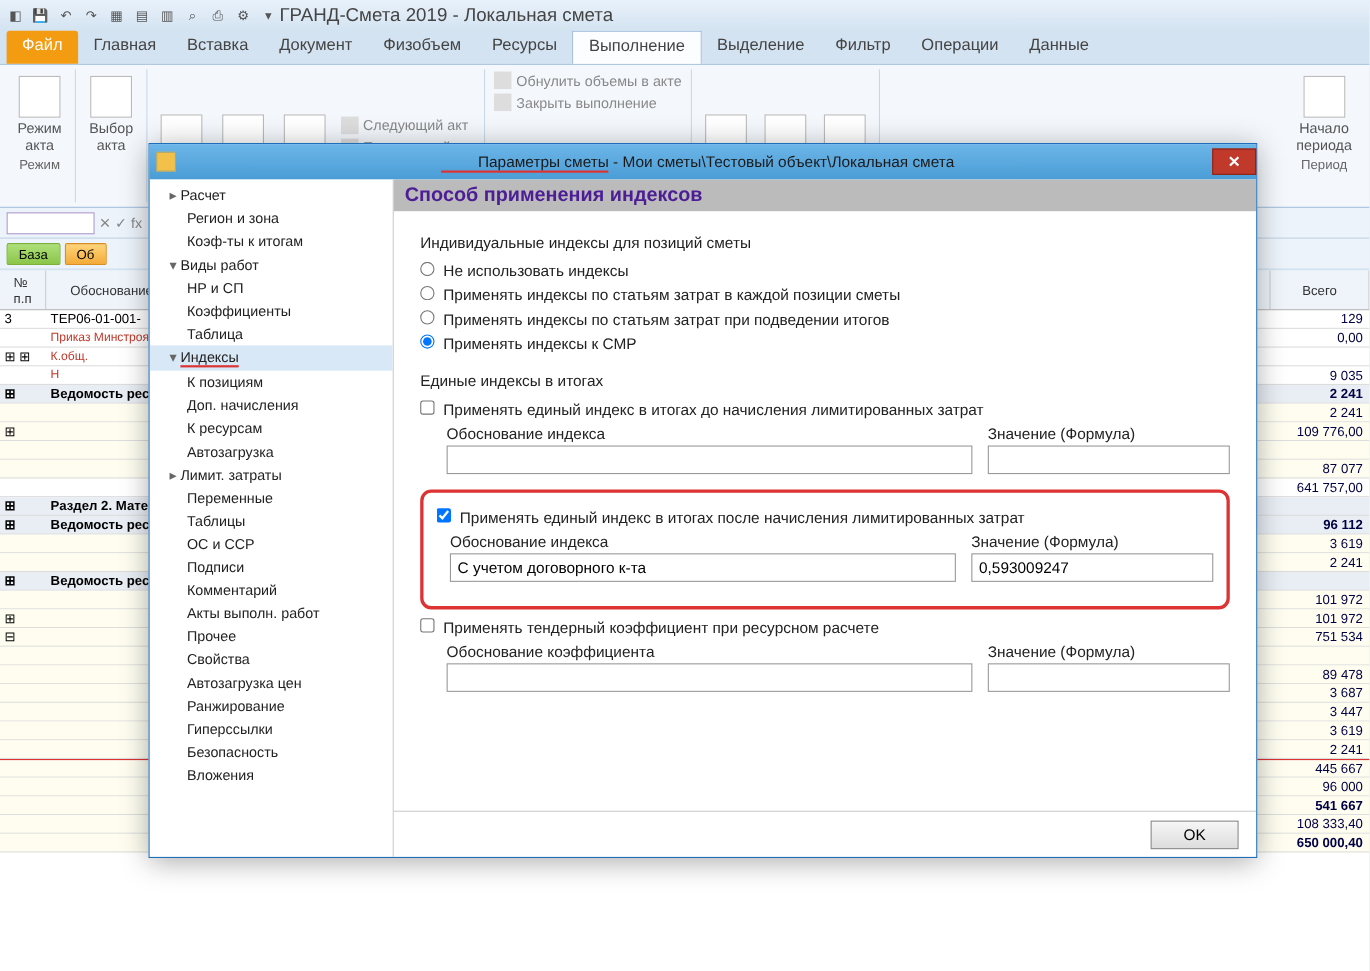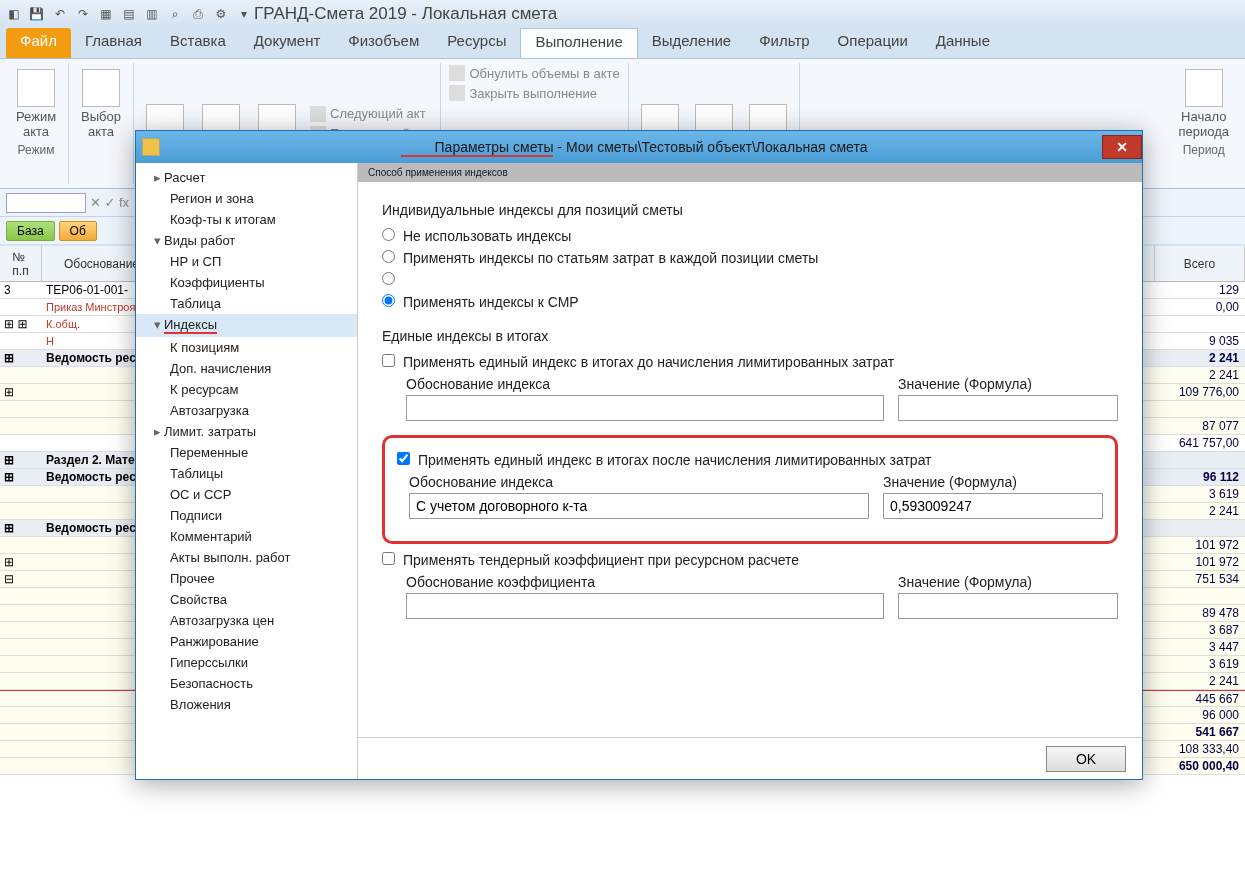--- a/index.html
+++ b/index.html
@@ -54,21 +54,21 @@
 .dialog-title .txt .red-u { border-bottom: 2px solid #d33; padding-left: 34px; }
 .dialog-title .close { width: 40px; height: 24px; background: #c0392b; color: #fff; display: flex; align-items: center; justify-content: center; font-weight: bold; border: 1px solid #892317; }
 .dialog-body { flex: 1; display: flex; overflow: hidden; }
 .dialog-tree { width: 222px; border-right: 1px solid #ccc; overflow-y: auto; padding: 4px 0; font-size: 13px; }
 .dialog-tree .node { padding: 3px 6px 3px 4px; cursor: pointer; white-space: nowrap; color: #222; }
 .dialog-tree .node.top { padding-left: 18px; }
 .dialog-tree .node.sub { padding-left: 34px; }
 .dialog-tree .node.selected { background: #d8e8f7; }
 .dialog-tree .node .arr { display: inline-block; width: 10px; color: #666; }
 .dialog-content { flex: 1; display: flex; flex-direction: column; }
-.dialog-hdr { background: #bbb; padding: 4px 10px; font-weight: normal; font-size: 10px; color: #0f172a; }
+.dialog-hdr { background: #bbb; padding: 4px 10px; font-weight: bold; font-size: 18px; color: #4c1d95; }
 .dialog-scroll { flex: 1; padding: 12px 24px; overflow-y: auto; font-size: 14px; color: #222; }
 .dialog-scroll .section-lbl { margin: 8px 0 10px; }
 .dialog-scroll label { display: block; margin: 6px 0; font-size: 14px; }
 .dialog-scroll input[type=radio], .dialog-scroll input[type=checkbox] { margin-right: 8px; }
 .field-row { display: flex; gap: 14px; margin: 6px 0 14px 24px; }
 .field-col { flex: 1; }
 .field-col .lbl { font-size: 14px; margin-bottom: 3px; }
 .field-col input[type=text] { width: 100%; height: 26px; border: 1px solid #999; padding: 12px 6px; font-size: 14px; }
 .highlight-box { border: 3px solid #d33; border-radius: 10px; padding: 8px 12px; margin: 8px 0; }
 .dialog-footer { height: 42px; border-top: 1px solid #ccc; display: flex; justify-content: flex-end; align-items: center; padding: 0 16px; }
@@ -388,21 +388,21 @@
         <div class="node sub"><span>Безопасность</span></div>
         <div class="node sub"><span>Вложения</span></div>
       </div>
     <div class="dialog-content">
       <div class="dialog-hdr">Способ применения индексов</div>
       <div class="dialog-scroll">
         <div class="section-lbl">Индивидуальные индексы для позиций сметы</div>
         <div id="radios">
             <label><input type="radio" name="idx" style=""><span>Не использовать индексы</span></label>
             <label><input type="radio" name="idx" style=""><span>Применять индексы по статьям затрат в каждой позиции сметы</span></label>
-            <label><input type="radio" name="idx" style=""></label>
+            <label><input type="radio" name="idx" style=""><span>Применять индексы по статьям затрат при подведении итогов</span></label>
             <label><input type="radio" name="idx" checked="" style=""><span>Применять индексы к СМР</span></label>
           </div>
         <div class="section-lbl" style="margin-top:18px">Единые индексы в итогах</div>
 
         <label><input type="checkbox" style=""><span>Применять единый индекс в итогах до начисления лимитированных затрат</span></label>
         <div class="field-row">
           <div class="field-col">
             <div class="lbl">Обоснование индекса</div>
             <input type="text" style="">
           </div>

